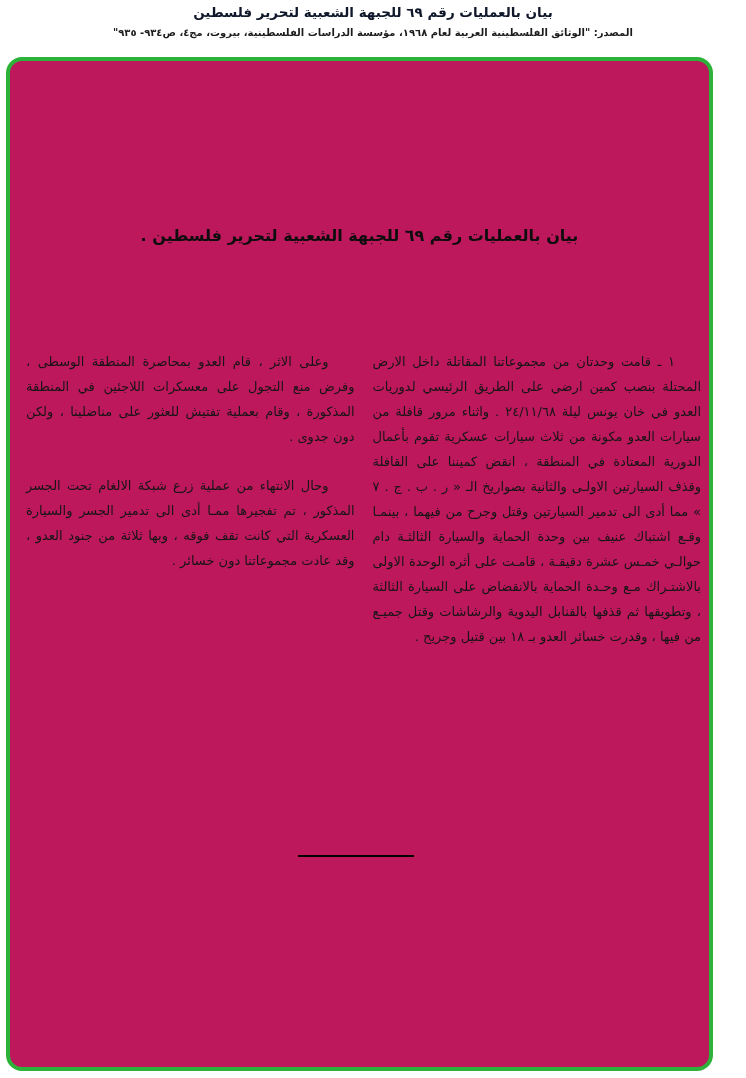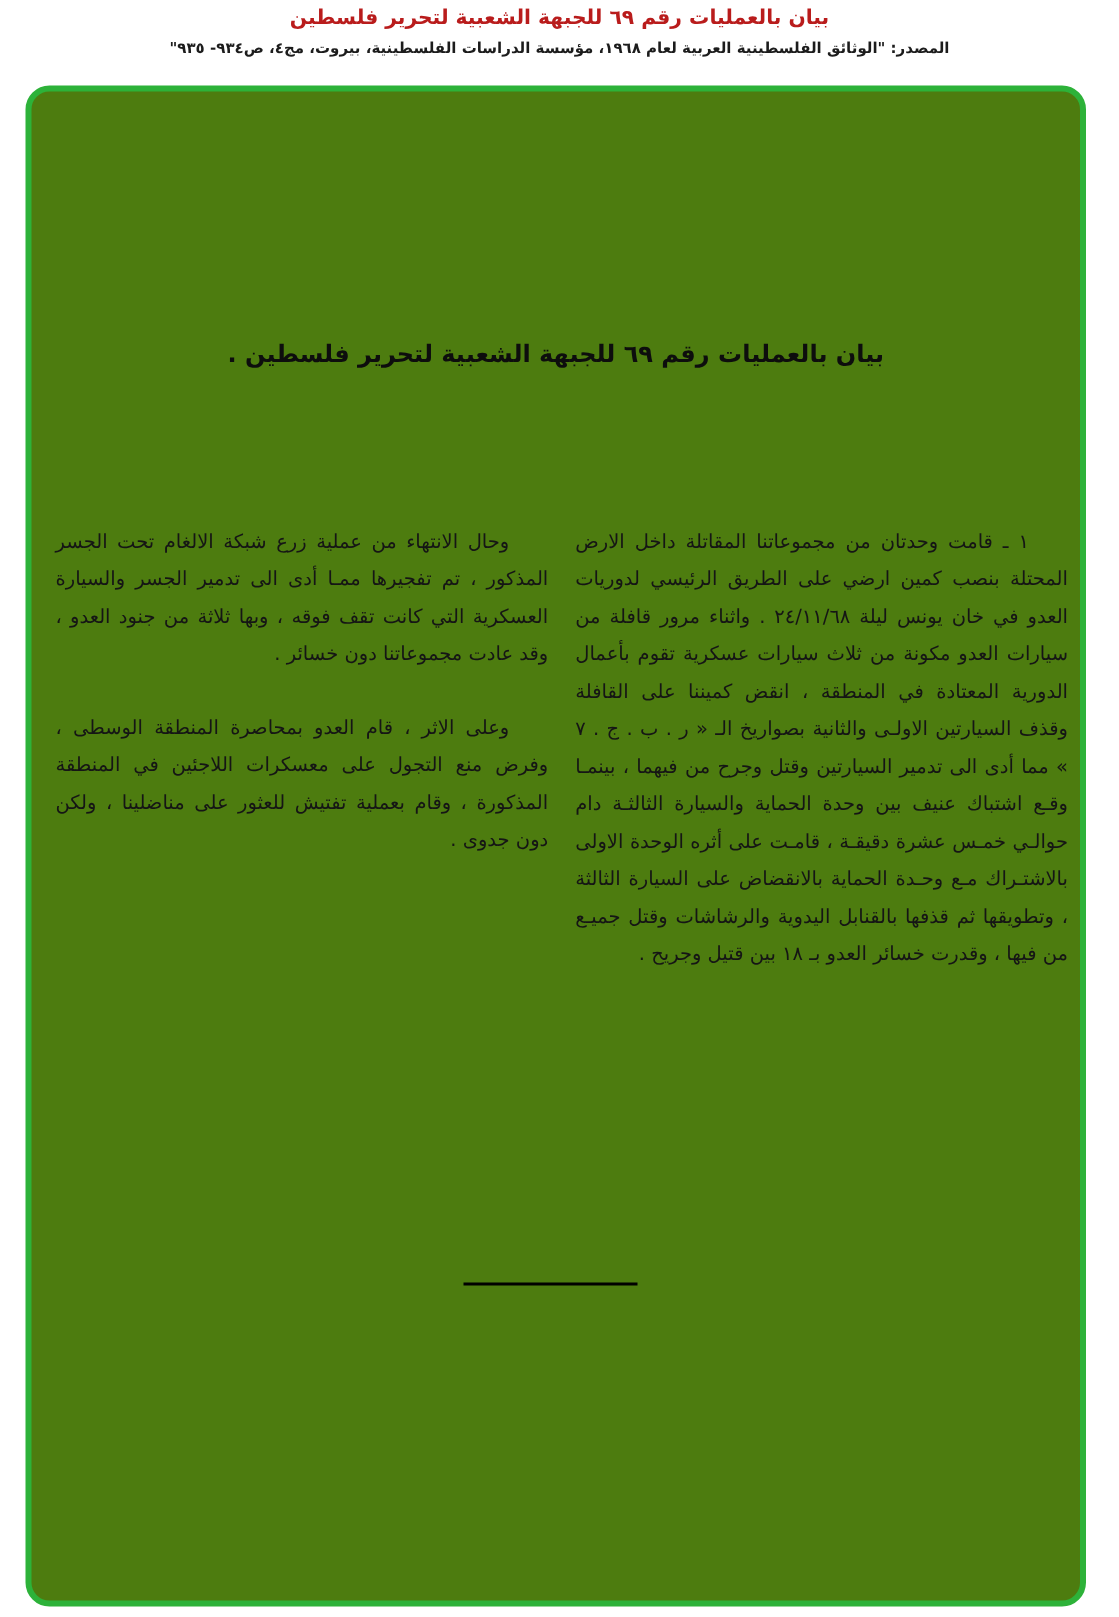--- a/index.html
+++ b/index.html
@@ -19,38 +19,38 @@
     position: absolute;
     top: 4px;
     left: 0;
     width: 746px;
     text-align: center;
     direction: rtl;
   }
   .top-title {
     font-size: 13.5px;
     font-weight: bold;
-    color: #b91c1c;
+    color: #0f172a;
     letter-spacing: 0.2px;
   }
   .top-source {
     margin-top: 7px;
     font-size: 10px;
     font-weight: bold;
     color: #1c1c1c;
   }
   .green-frame {
     position: absolute;
-    left: 17px;
+    left: 6px;
     top: 57px;
     width: 699px;
     height: 1006px;
     border: 4px solid #2db239;
     border-radius: 16px;
-    background: #4d7c0f;
+    background: #be185d;
   }
   .page {
     position: relative;
     width: 100%;
     height: 100%;
     direction: rtl;
   }
   .doc-title {
     position: absolute;
     top: 165px;
@@ -120,21 +120,21 @@
   <div class="page">
 
     <div class="doc-title">بيان بالعمليات رقم ٦٩ للجبهة الشعبية لتحرير فلسطين .</div>
 
 
     <div class="columns">
       <div class="col">
           <p class="para">١ ـ قامت وحدتان من مجموعاتنا المقاتلة داخل الارض المحتلة بنصب كمين ارضي على الطريق الرئيسي لدوريات العدو في خان يونس ليلة ٢٤/١١/٦٨ . واثناء مرور قافلة من سيارات العدو مكونة من ثلاث سيارات عسكرية تقوم بأعمال الدورية المعتادة في المنطقة ، انقض كميننا على القافلة وقذف السيارتين الاولـى والثانية بصواريخ الـ « ر . ب . ج . ٧ » مما أدى الى تدمير السيارتين وقتل وجرح من فيهما ، بينمـا وقـع اشتباك عنيف بين وحدة الحماية والسيارة الثالثـة دام حوالـي خمـس عشرة دقيقـة ، قامـت على أثره الوحدة الاولى بالاشتـراك مـع وحـدة الحماية بالانقضاض على السيارة الثالثة ، وتطويقها ثم قذفها بالقنابل اليدوية والرشاشات وقتل جميـع من فيها ، وقدرت خسائر العدو بـ ١٨ بين قتيل وجريح .</p>
         </div>
       <div class="col">
+          <p class="para">وعلى الاثر ، قام العدو بمحاصرة المنطقة الوسطى ، وفرض منع التجول على معسكرات اللاجئين في المنطقة المذكورة ، وقام بعملية تفتيش للعثور على مناضلينا ، ولكن دون جدوى .</p>
           <p class="para">وحال الانتهاء من عملية زرع شبكة الالغام تحت الجسر المذكور ، تم تفجيرها ممـا أدى الى تدمير الجسر والسيارة العسكرية التي كانت تقف فوقه ، وبها ثلاثة من جنود العدو ، وقد عادت مجموعاتنا دون خسائر .</p>
-          <p class="para">وعلى الاثر ، قام العدو بمحاصرة المنطقة الوسطى ، وفرض منع التجول على معسكرات اللاجئين في المنطقة المذكورة ، وقام بعملية تفتيش للعثور على مناضلينا ، ولكن دون جدوى .</p>
         </div>
     </div>
 
     <div class="bottom-rule"></div>
 
   </div>
 </div>
 
 </body></html>

